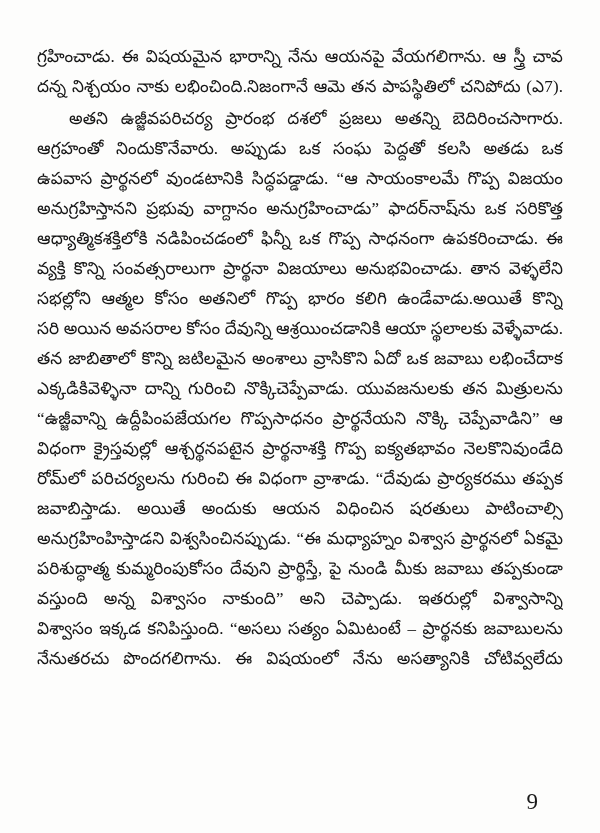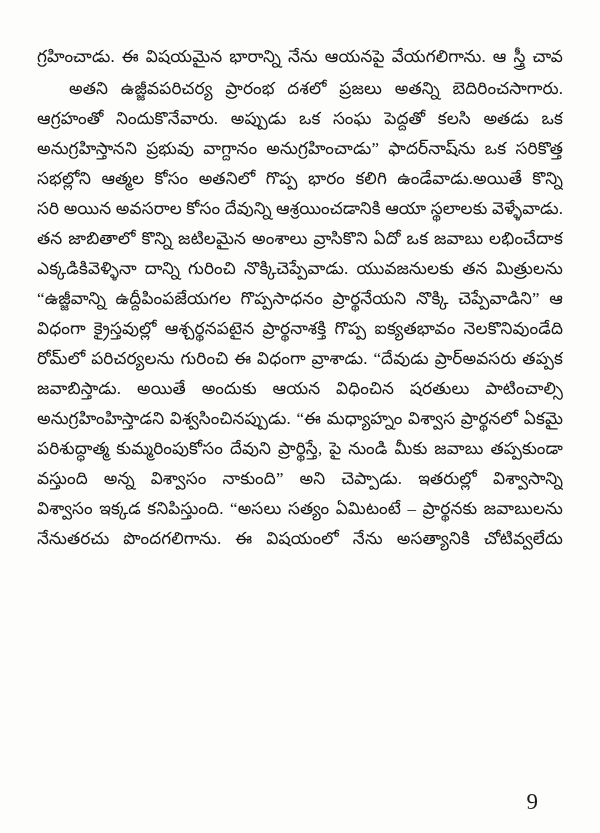--- a/index.html
+++ b/index.html
@@ -57,33 +57,37 @@
   }
 </style>
 </head>
 <body>
 
 <div class="page">
   <div class="text-block">
 
     <p class="para">
       <span class="line">గ్రహించాడు. ఈ విషయమైన భారాన్ని నేను ఆయనపై వేయగలిగాను. ఆ స్త్రీ చావ</span>
+      <span class="line">దన్న నిశ్చయం నాకు లభించింది.నిజంగానే ఆమె తన పాపస్థితిలో చనిపోదు (ఎ7).</span>
     </p>
 
     <p class="para">
       <span class="line indent">అతని ఉజ్జీవపరిచర్య ప్రారంభ దశలో ప్రజలు అతన్ని బెదిరించసాగారు.</span>
       <span class="line">ఆగ్రహంతో నిందుకొనేవారు. అప్పుడు ఒక సంఘ పెద్దతో కలసి అతడు ఒక దినమంతా</span>
+      <span class="line">ఉపవాస ప్రార్థనలో వుండటానికి సిద్ధపడ్డాడు. “ఆ సాయంకాలమే గొప్ప విజయం</span>
       <span class="line">అనుగ్రహిస్తానని ప్రభువు వాగ్దానం అనుగ్రహించాడు” ఫాదర్‌నాష్‌ను ఒక సరికొత్త</span>
+      <span class="line">ఆధ్యాత్మికశక్తిలోకి నడిపించడంలో ఫిన్నీ ఒక గొప్ప సాధనంగా ఉపకరించాడు. ఈ</span>
+      <span class="line">వ్యక్తి కొన్ని సంవత్సరాలుగా ప్రార్థనా విజయాలు అనుభవించాడు. తాన వెళ్ళలేని</span>
       <span class="line">సభల్లోని ఆత్మల కోసం అతనిలో గొప్ప భారం కలిగి ఉండేవాడు.అయితే కొన్ని తప్పని</span>
       <span class="line">సరి అయిన అవసరాల కోసం దేవున్ని ఆశ్రయించడానికి ఆయా స్థలాలకు వెళ్ళేవాడు.</span>
       <span class="line">తన జాబితాలో కొన్ని జటిలమైన అంశాలు వ్రాసికొని ఏదో ఒక జవాబు లభించేదాక</span>
       <span class="line">ఎక్కడికివెళ్ళినా దాన్ని గురించి నొక్కిచెప్పేవాడు. యువజనులకు తన మిత్రులను</span>
       <span class="line">“ఉజ్జీవాన్ని ఉద్దీపింపజేయగల గొప్పసాధనం ప్రార్థనేయని నొక్కి చెప్పేవాడిని” ఆ</span>
       <span class="line">విధంగా క్రైస్తవుల్లో ఆశ్చర్థనపటైన ప్రార్థనాశక్తి గొప్ప ఐక్యతభావం నెలకొనివుండేది</span>
-      <span class="line">రోమ్‌లో పరిచర్యలను గురించి ఈ విధంగా వ్రాశాడు. “దేవుడు ప్రార్అవసరు తప్పక</span>
+      <span class="line">రోమ్‌లో పరిచర్యలను గురించి ఈ విధంగా వ్రాశాడు. “దేవుడు ప్రార్యకరము తప్పక</span>
       <span class="line">జవాబిస్తాడు. అయితే అందుకు ఆయన విధించిన షరతులు పాటించాల్సి వుంటుంది.</span>
       <span class="line">అనుగ్రహింహిస్తాడని విశ్వసించినప్పుడు. “ఈ మధ్యాహ్నం విశ్వాస ప్రార్థనలో ఏకమై</span>
       <span class="line">పరిశుద్ధాత్మ కుమ్మరింపుకోసం దేవుని ప్రార్థిస్తే, పై నుండి మీకు జవాబు తప్పకుండా</span>
       <span class="line">వస్తుంది అన్న విశ్వాసం నాకుంది” అని చెప్పాడు. ఇతరుల్లో విశ్వాసాన్ని వృద్ధిచేయగల</span>
       <span class="line">విశ్వాసం ఇక్కడ కనిపిస్తుంది. “అసలు సత్యం ఏమిటంటే – ప్రార్థనకు జవాబులను</span>
       <span class="line">నేనుతరచు పొందగలిగాను. ఈ విషయంలో నేను అసత్యానికి చోటివ్వలేదు</span>
     </p>
 
   </div>
 

